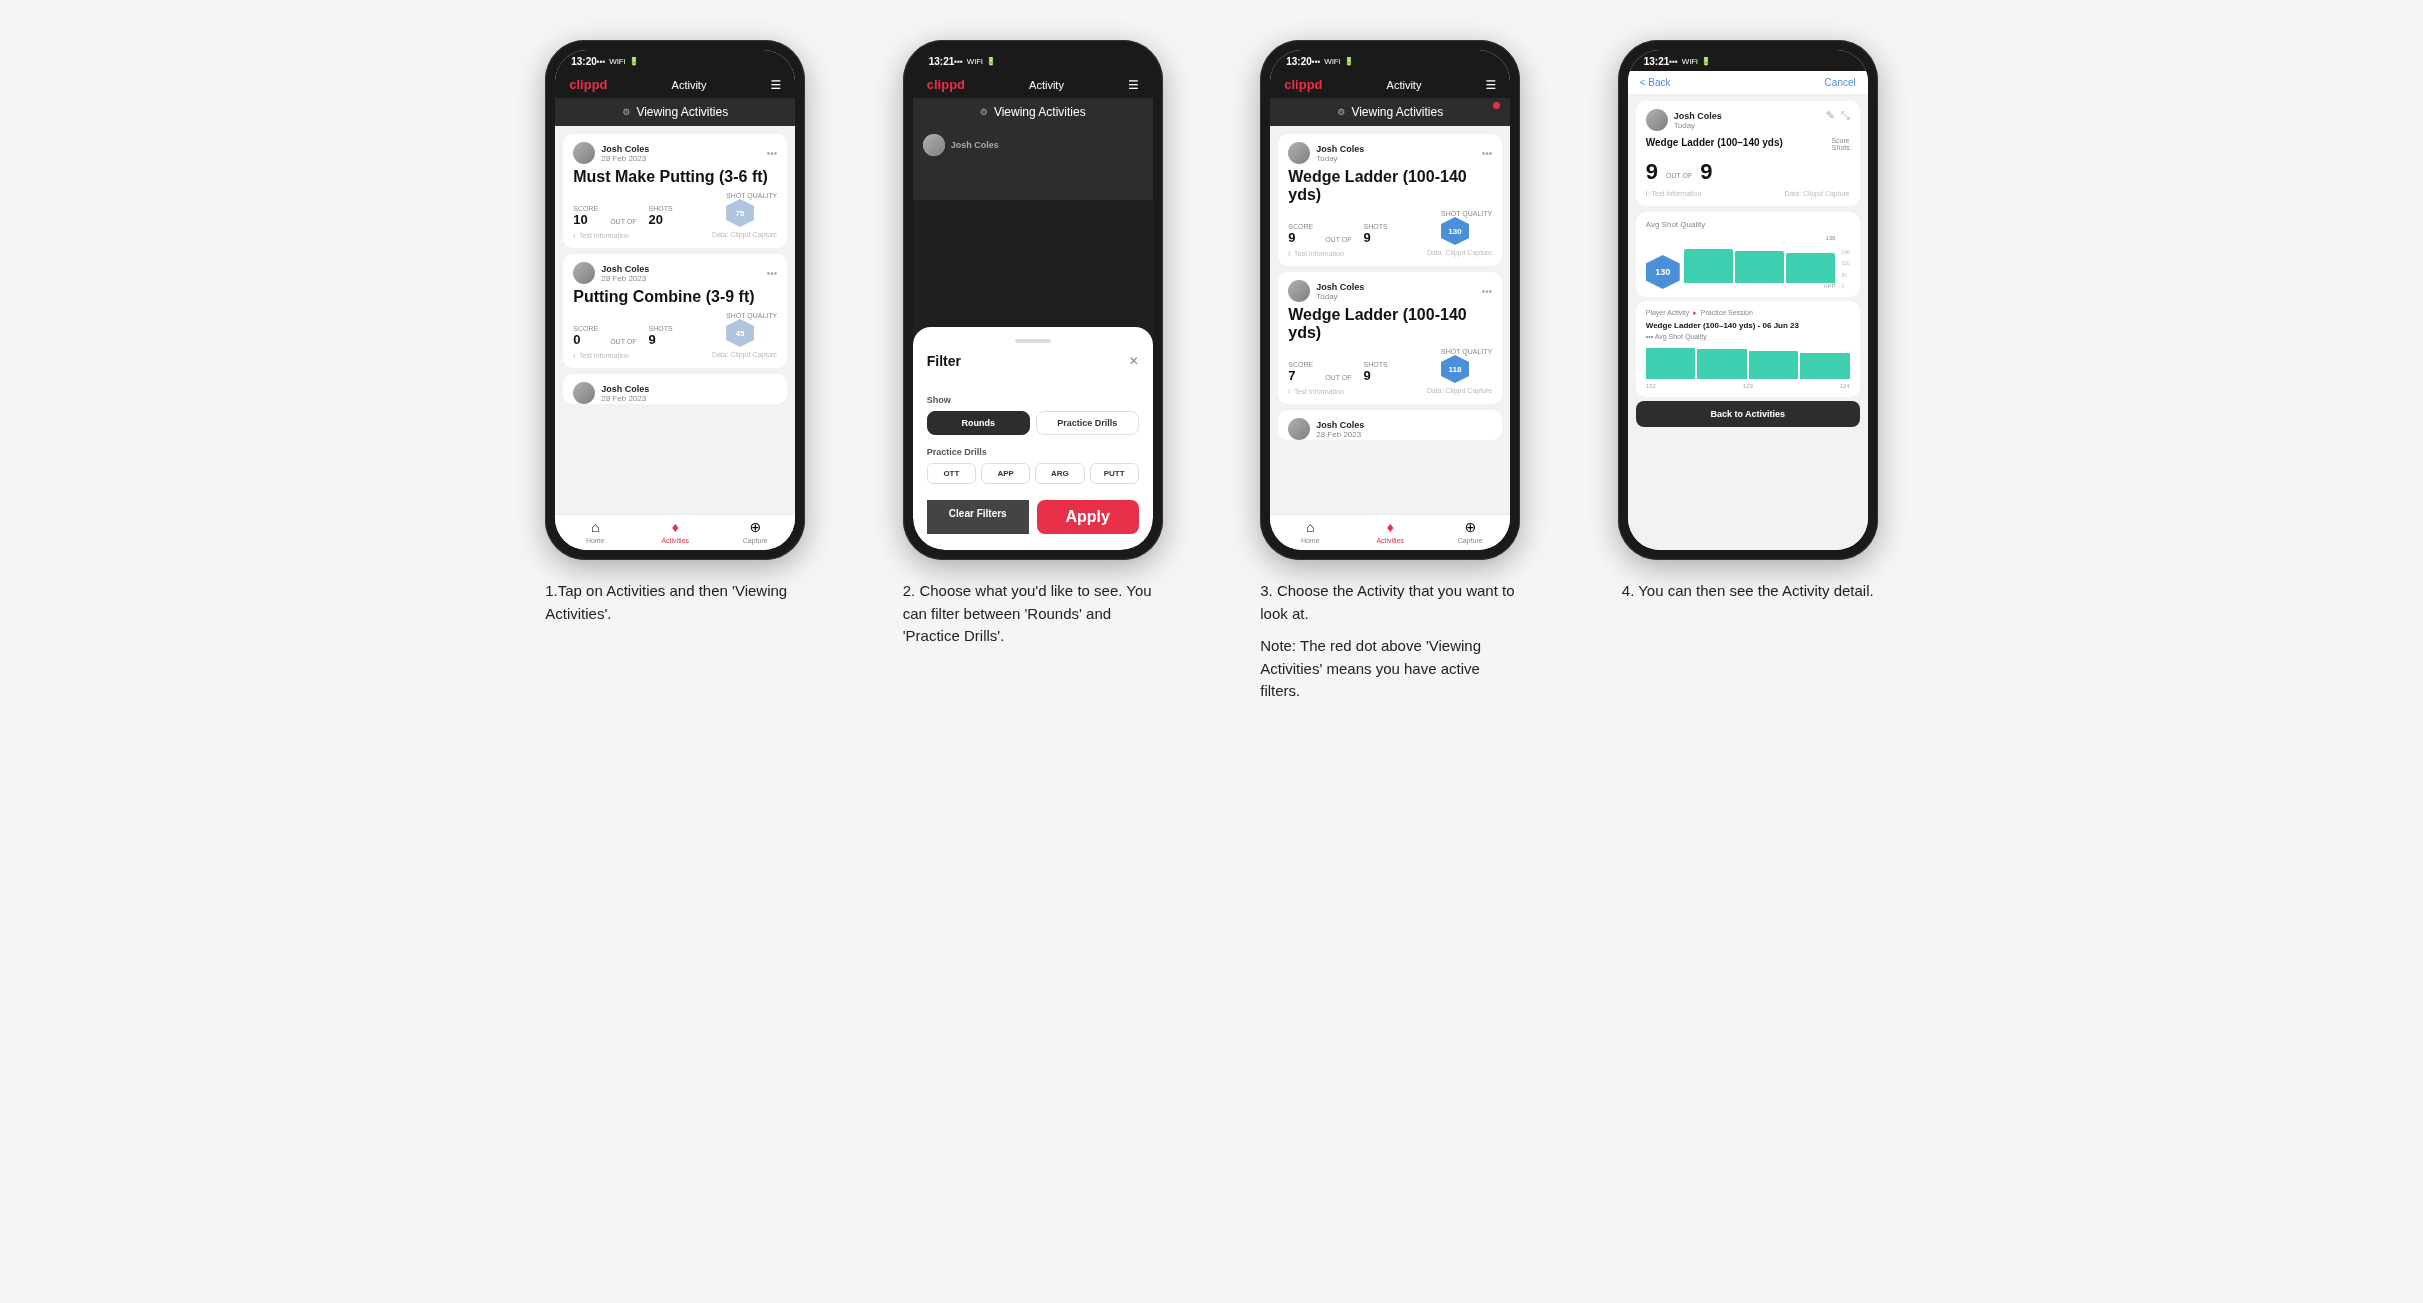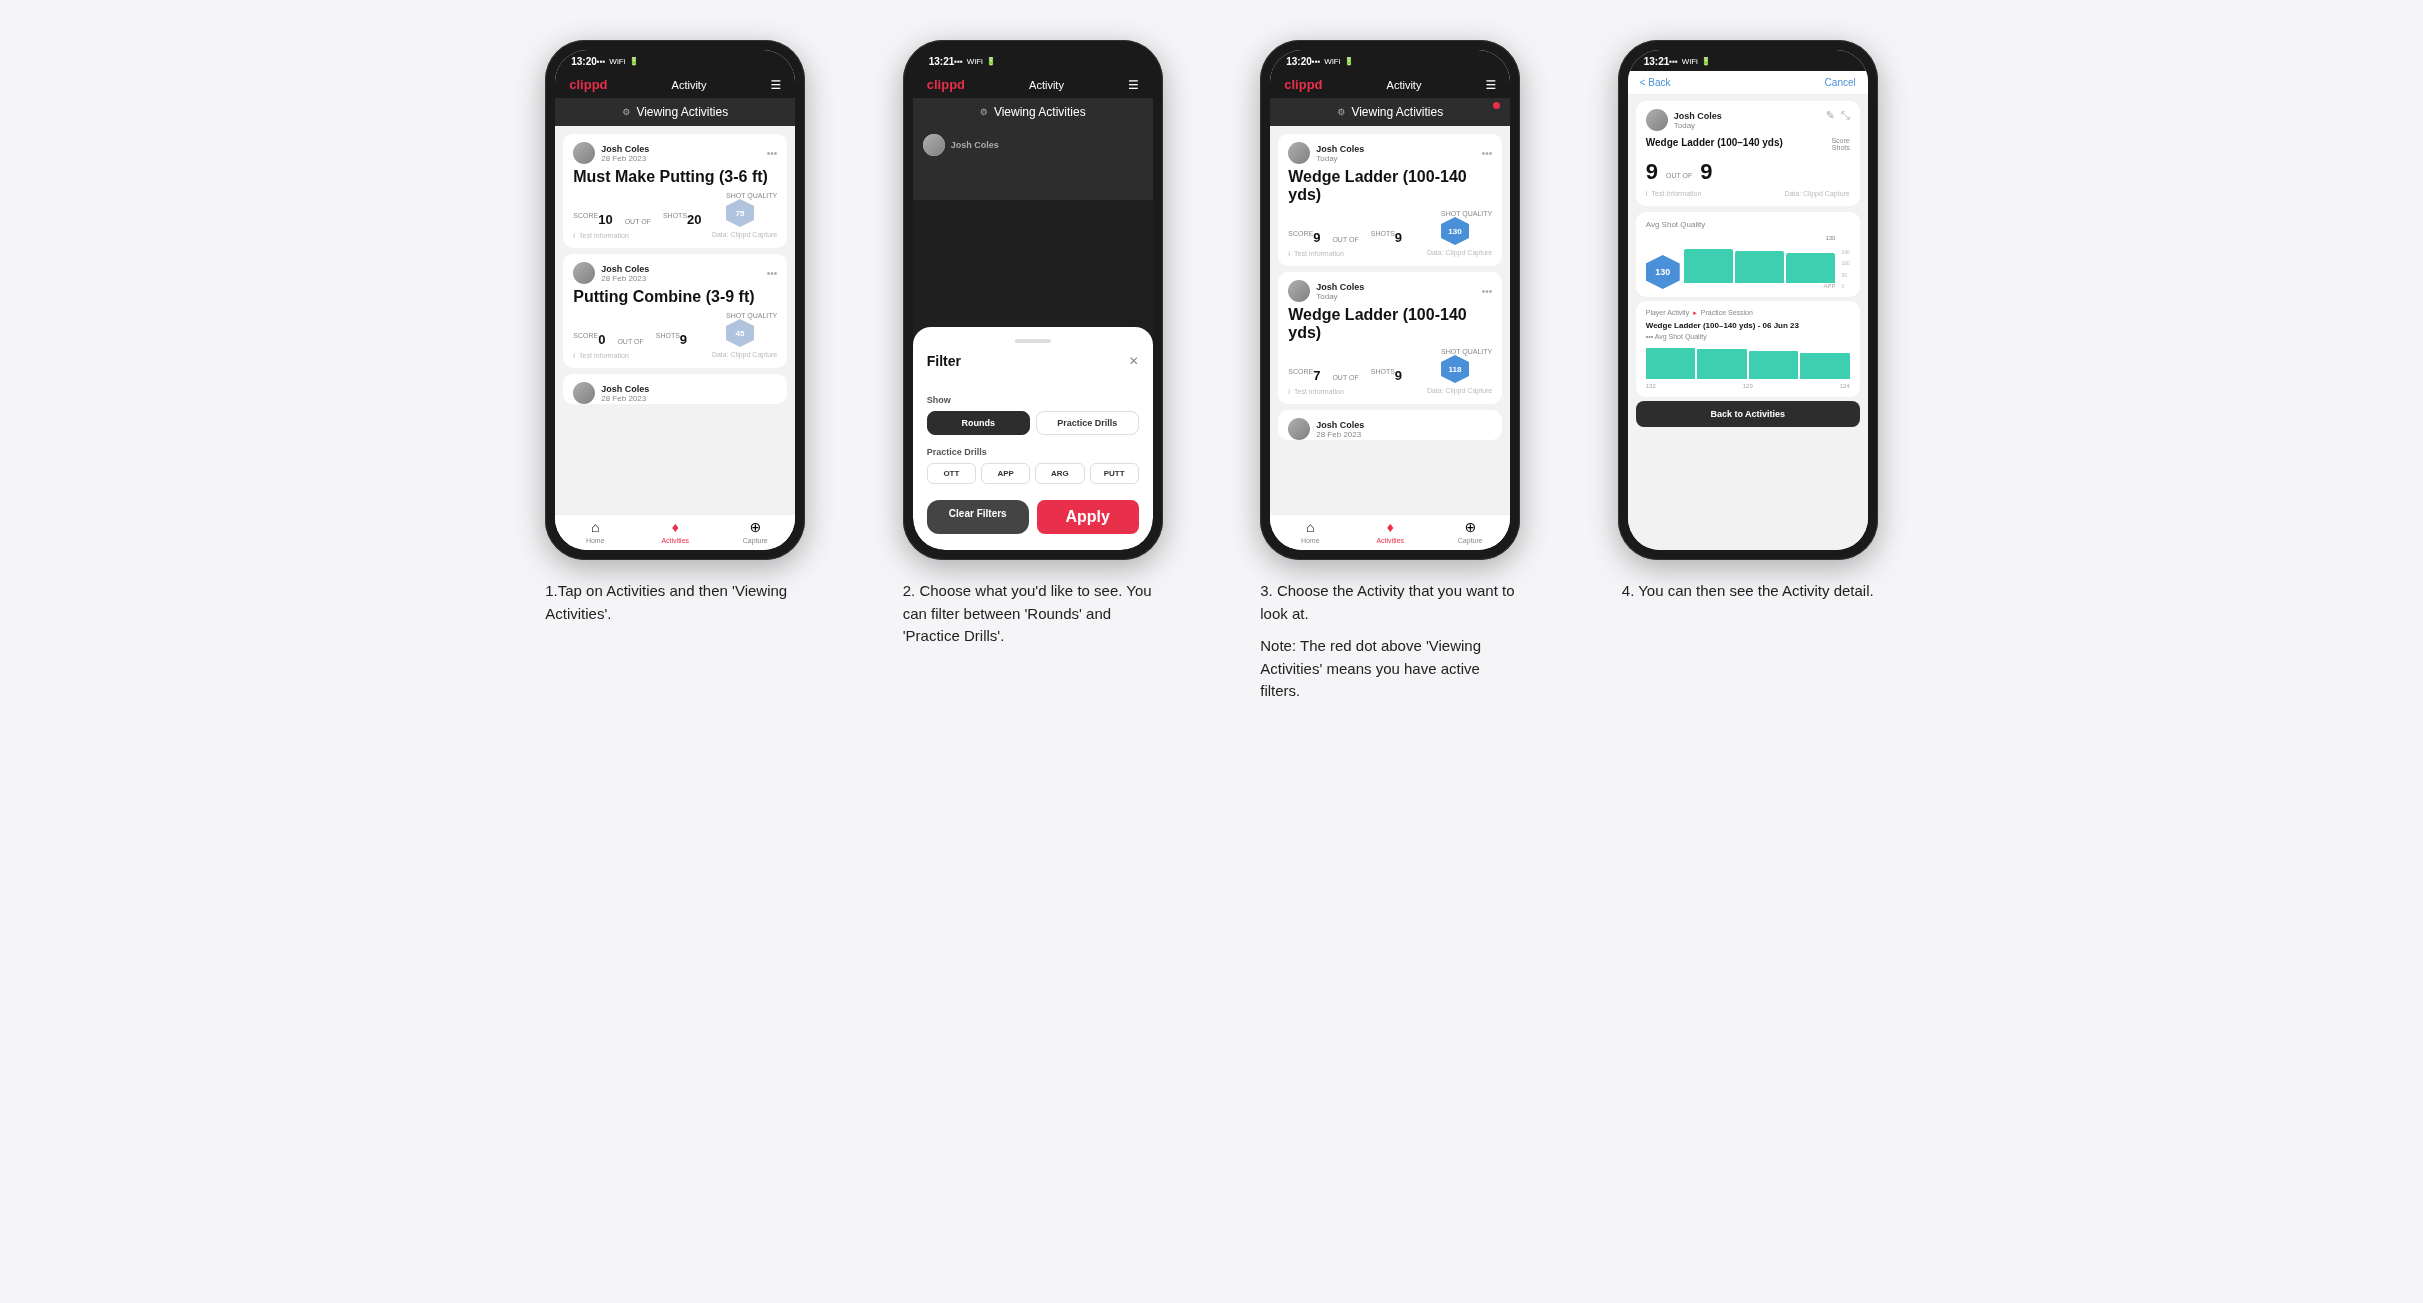--- a/index.html
+++ b/index.html
@@ -181,21 +181,21 @@
       color: #111;
       margin-bottom: 6px;
     }
     .card-stats {
       display: flex;
       gap: 12px;
       align-items: flex-end;
     }
     .stat-group {
       display: flex;
-      flex-direction: row;
+      flex-direction: column;
     }
     .stat-label {
       font-size: 7px;
       color: #888;
       text-transform: uppercase;
     }
     .stat-value {
       font-size: 13px;
       font-weight: 700;
       color: #111;
@@ -352,21 +352,21 @@
     }
     .modal-footer-btns {
       display: flex;
       gap: 8px;
     }
     .clear-btn {
       flex: 1;
       padding: 8px;
       background: #444;
       color: #fff;
-      border-radius: 12px;
+      border-radius: 0;
       font-size: 10px;
       font-weight: 600;
       text-align: center;
     }
     .apply-btn {
       flex: 1;
       padding: 8px;
       background: #e8304a;
       color: #fff;
       border-radius: 8px;

